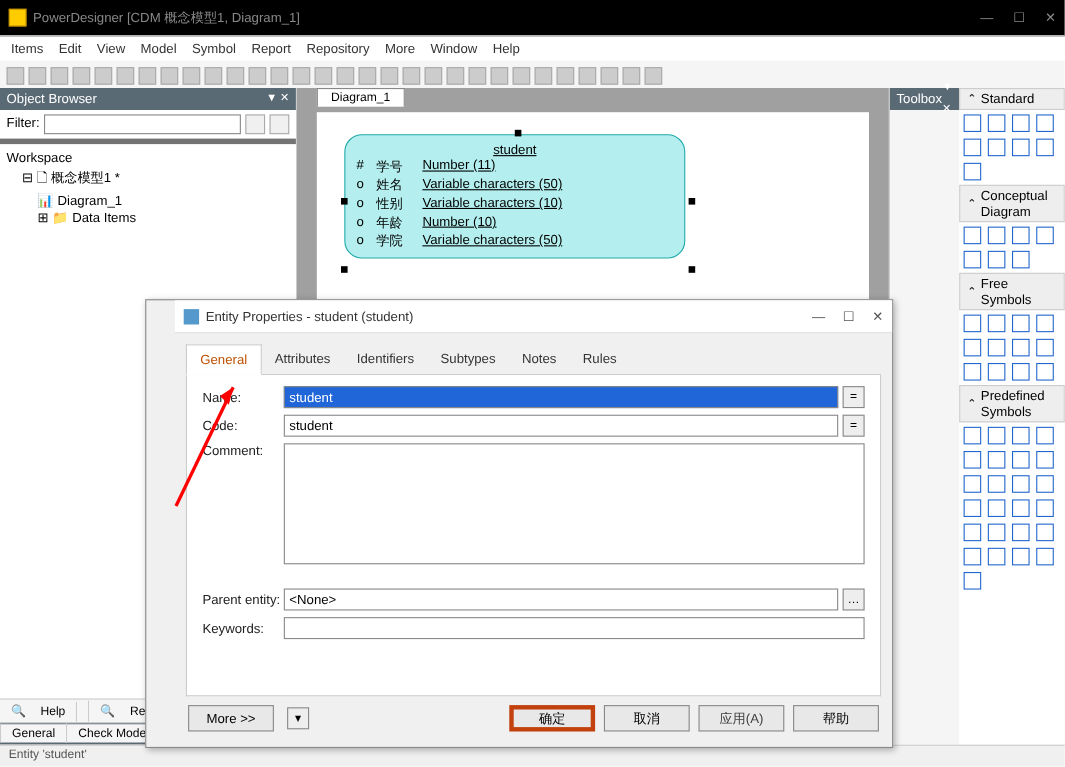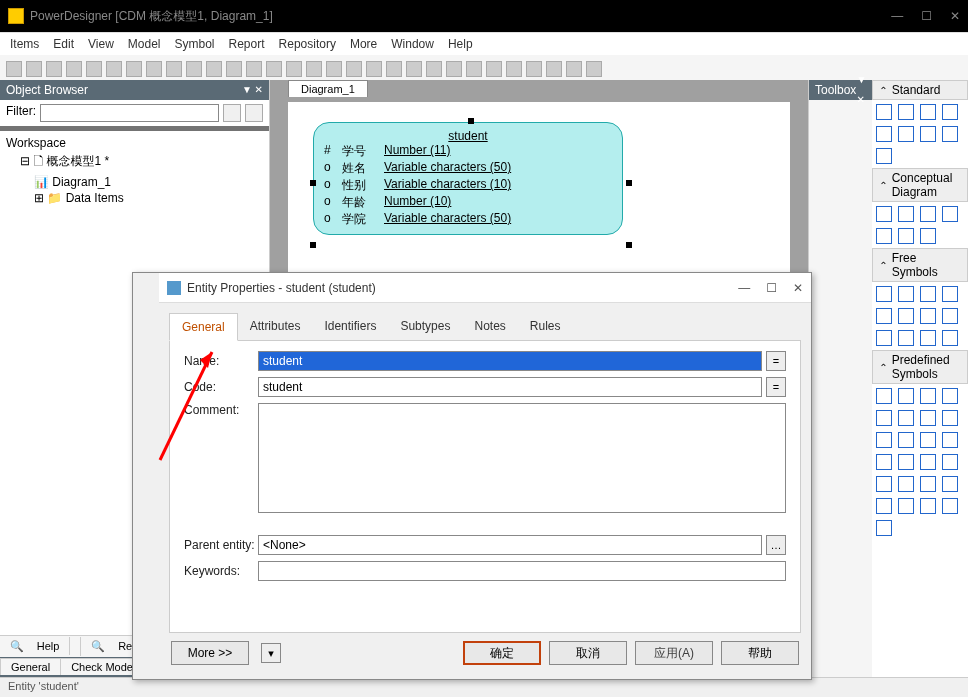--- a/index.html
+++ b/index.html
@@ -60,21 +60,21 @@
 .frow input.selected { background:#2066d8; color:#fff;}
 .sbtn { width:20px; height:20px; border:1px solid #888; background:#eee; margin-left:4px; text-align:center; line-height:18px; font-size:11px;}
 .frow textarea { flex:1; height:110px; border:1px solid #888; resize:none;}
 .frow input.short { width:140px; flex:none;}
 .frow .chk { margin-left:14px; display:flex; align-items:center; gap:4px;}
 .frow select { flex:1; height:20px; border:1px solid #888; background:#fff;}
 .dlgfoot { display:flex; align-items:center; gap:8px; padding:8px 12px; }
 .dlgfoot .morebtn { height:24px; padding:0 10px; border:1px solid #888; background:#e8e8e8;}
 .dlgfoot .spacer { flex:1;}
 .dlgfoot button { width:78px; height:24px; border:1px solid #888; background:#e8e8e8;}
-.dlgfoot button.primary { border:2px solid #c2410c;}
+.dlgfoot button.primary { border:4px solid #c2410c;}
 .dlgfoot button:disabled { color:#404040;}
 
 .redarrow { position:absolute; pointer-events:none;}
 </style>
 </head>
 <body>
 
 <div class="titlebar">
   <div class="appicon"></div>
   <span>PowerDesigner [CDM 概念模型1, Diagram_1]</span>

